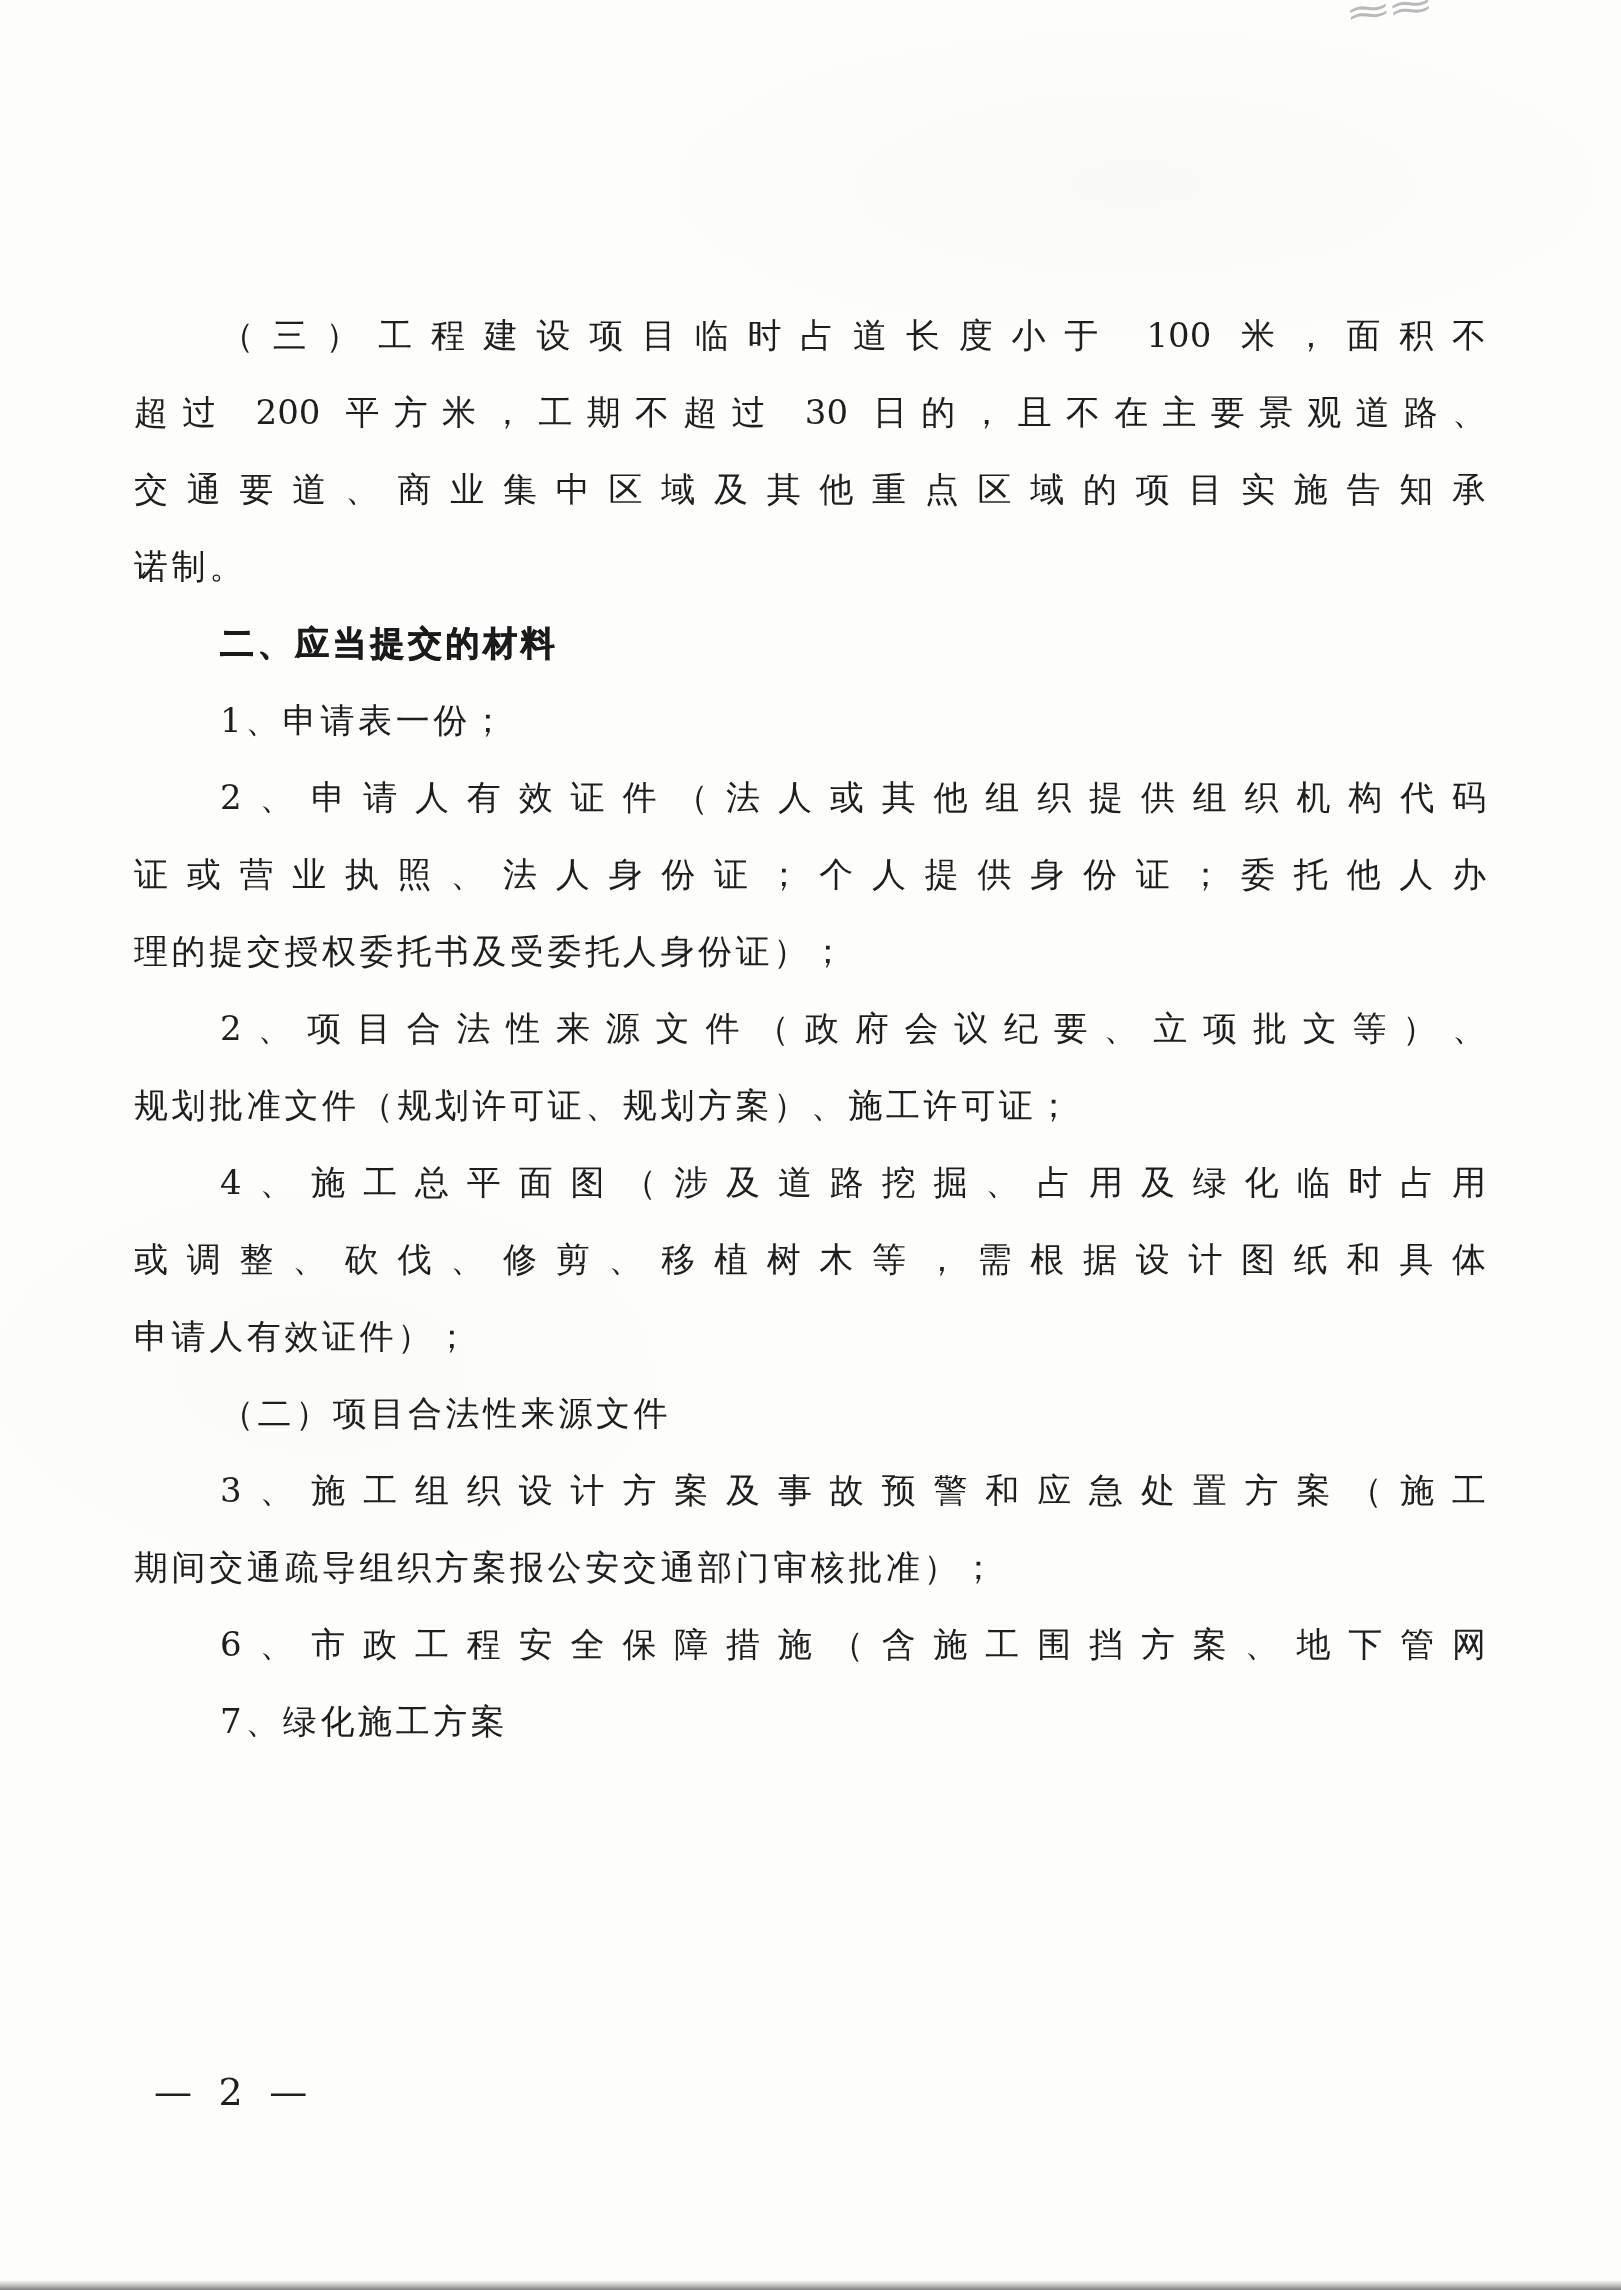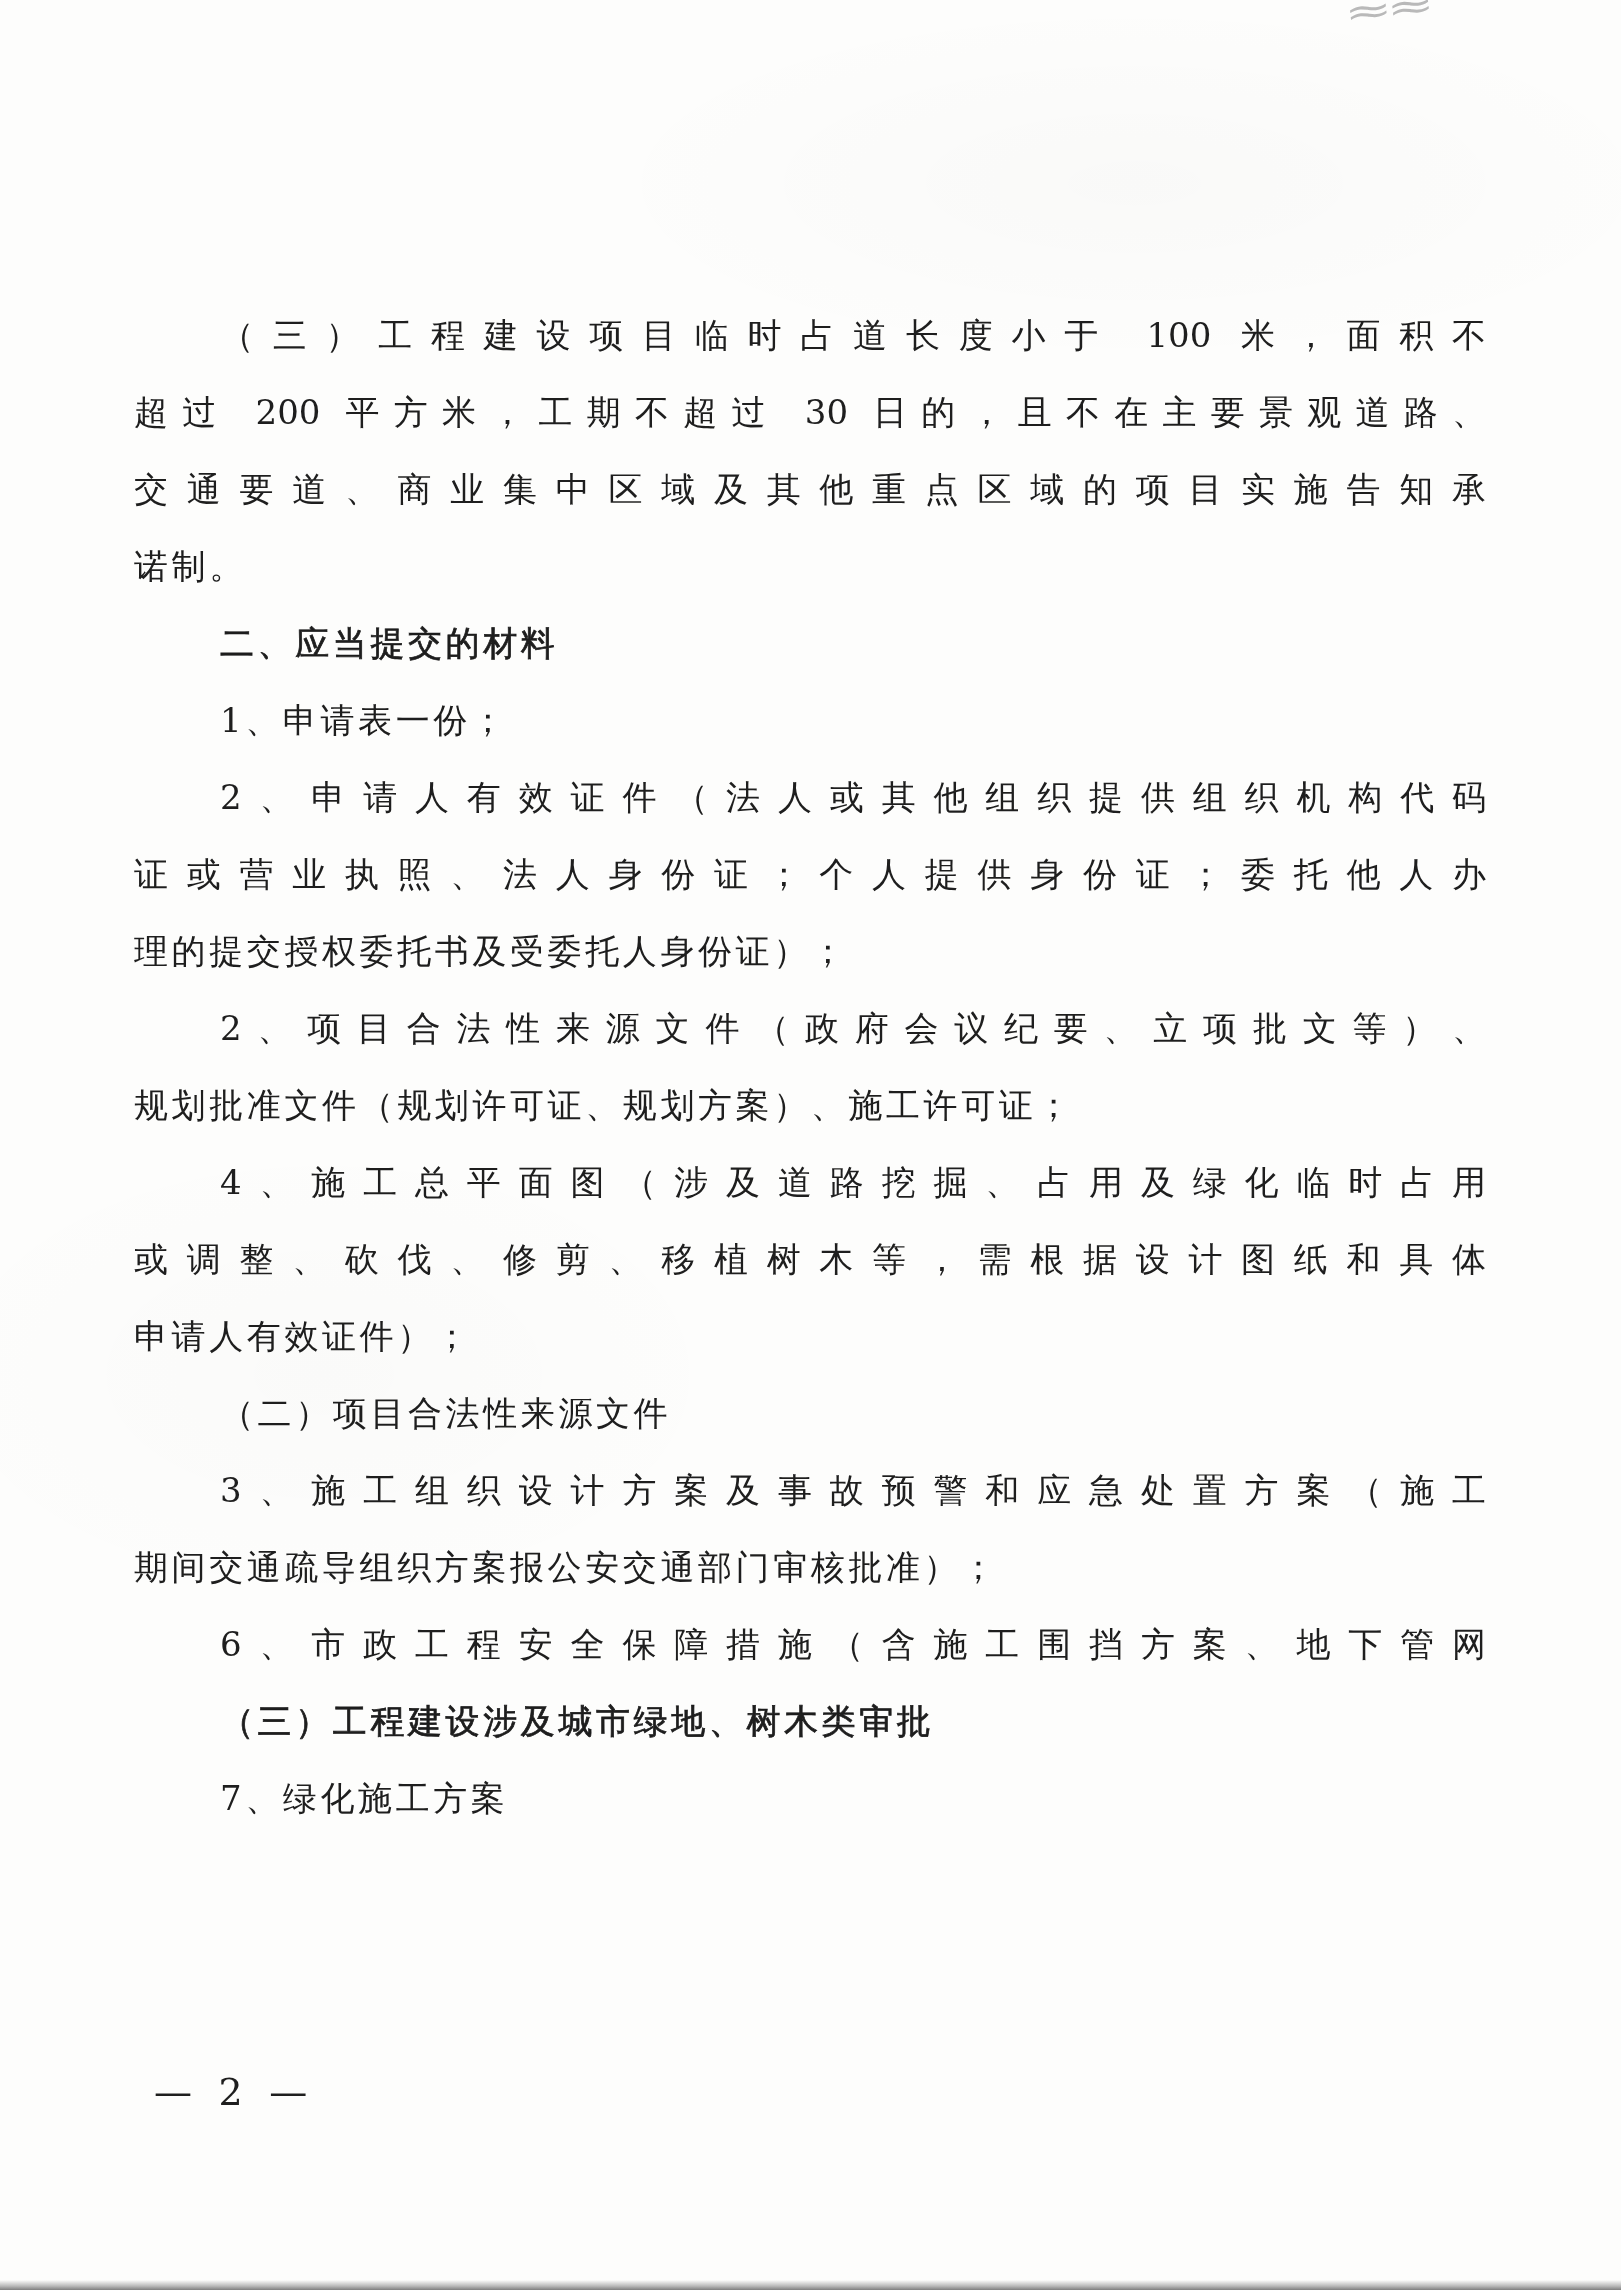--- a/index.html
+++ b/index.html
@@ -54,21 +54,21 @@
   .line.justify {
     white-space: normal;
     text-align: justify;
     text-align-last: justify;
     letter-spacing: normal;
   }
   .line.indent {
     padding-left: 86px;
   }
   .line.bold {
-    font-weight: 400;
+    font-weight: 700;
     -webkit-text-stroke: 0.7px #1a1a1a;
   }
   .page-number {
     position: absolute;
     left: 154px;
     top: 2056px;
     height: 72px;
     line-height: 72px;
     font-size: 38px;
     letter-spacing: 7.2px;
@@ -102,21 +102,20 @@
     <div class="line">理的提交授权委托书及受委托人身份证）；</div>
     <div class="line indent justify">2、项目合法性来源文件（政府会议纪要、立项批文等）、</div>
     <div class="line">规划批准文件（规划许可证、规划方案）、施工许可证；</div>
     <div class="line indent justify">4、施工总平面图（涉及道路挖掘、占用及绿化临时占用</div>
     <div class="line justify">或调整、砍伐、修剪、移植树木等，需根据设计图纸和具体</div>
     <div class="line">申请人有效证件）；</div>
     <div class="line indent">（二）项目合法性来源文件</div>
     <div class="line indent justify">3、施工组织设计方案及事故预警和应急处置方案（施工</div>
     <div class="line">期间交通疏导组织方案报公安交通部门审核批准）；</div>
     <div class="line indent justify">6、市政工程安全保障措施（含施工围挡方案、地下管网</div>
-    <div class="line indent bold">（三）工程建设涉及城市绿地、树木类审批</div>
     <div class="line indent">7、绿化施工方案</div>
   </div>
 
   <div class="page-number">— 2 —</div>
 
   <div class="bottom-scan-edge"></div>
 
 </div>
 
 

